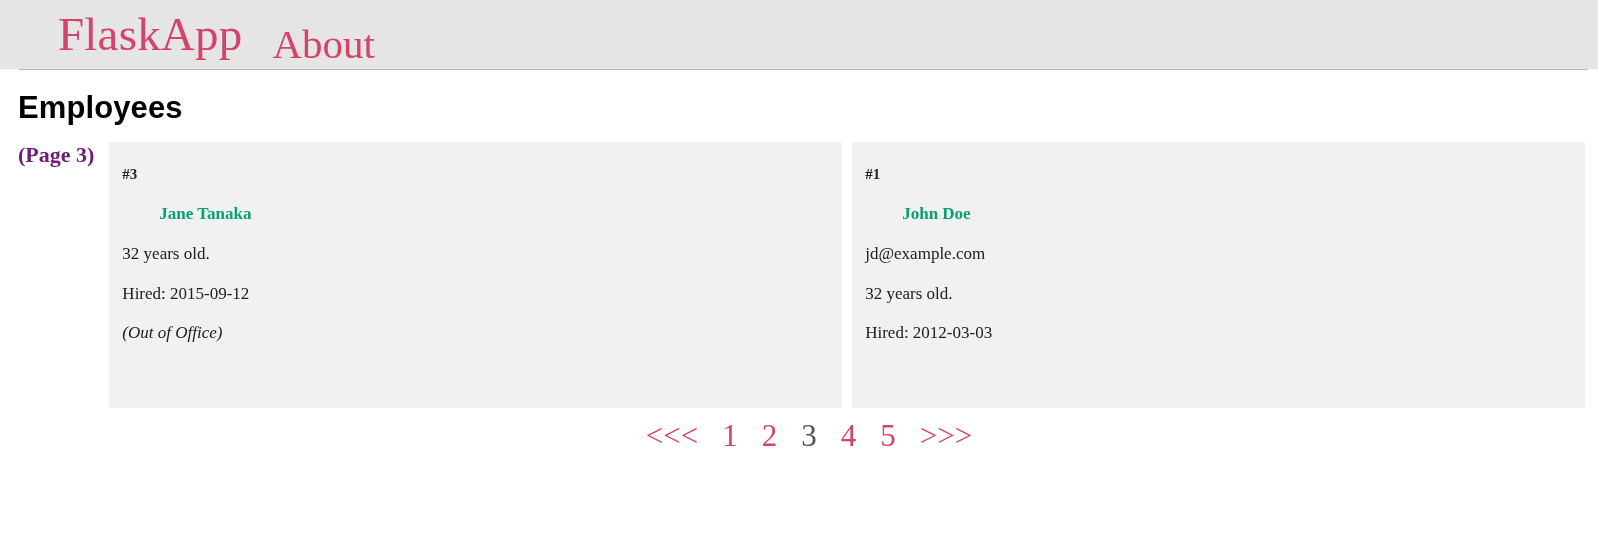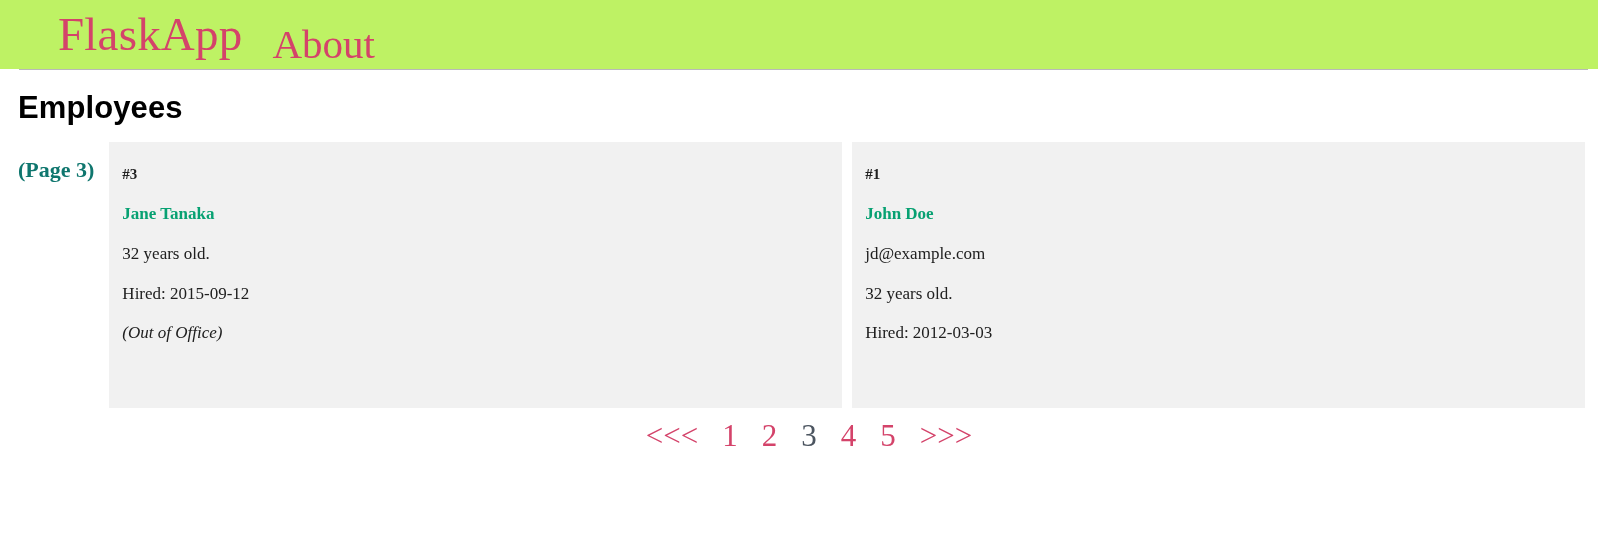--- a/index.html
+++ b/index.html
@@ -16,21 +16,21 @@
     overflow: hidden;
   }
 
   
   .navbar {
     height: 69px;
     box-sizing: border-box;
     display: flex;
     align-items: center;
     padding-left: 58px;
-    background: #bef264;
+    background: #e5e5e5;
   }
   .brand {
     font-family: "Liberation Serif", "DejaVu Serif", serif;
     font-size: 47px;
     line-height: 1;
     color: #d4436a;
     text-decoration: none;
     letter-spacing: 0.2px;
   }
   .nav-link {
@@ -66,23 +66,23 @@
     display: flex;
     align-items: flex-start;
     margin-top: 16px;
     padding-left: 18px;
     padding-right: 13px;
   }
   .page-label {
     font-family: "Liberation Serif", "DejaVu Serif", serif;
     font-size: 22px;
     font-weight: bold;
-    color: #0f766e;
+    color: #701a75;
     white-space: nowrap;
-    margin-top: 15px;
+    margin-top: 0;
     margin-right: 15px;
   }
   .cards {
     display: flex;
     flex: 1 1 auto;
     gap: 10px;
   }
   .card {
     flex: 1 1 0;
     background: #f1f1f1;
@@ -99,20 +99,21 @@
   .card p.emp-id {
     font-weight: bold;
     font-size: 15px;
     margin-bottom: 21px;
   }
   .card p.emp-name {
     font-weight: bold;
     font-size: 17px;
     color: #07a172;
     margin-bottom: 20px;
+    margin-left: 37px;
   }
   .card p.emp-email,
   .card p.emp-age,
   .card p.emp-hired {
     margin-bottom: 20px;
   }
   .card p.emp-status {
     font-style: italic;
     margin-bottom: 17px;
   }

